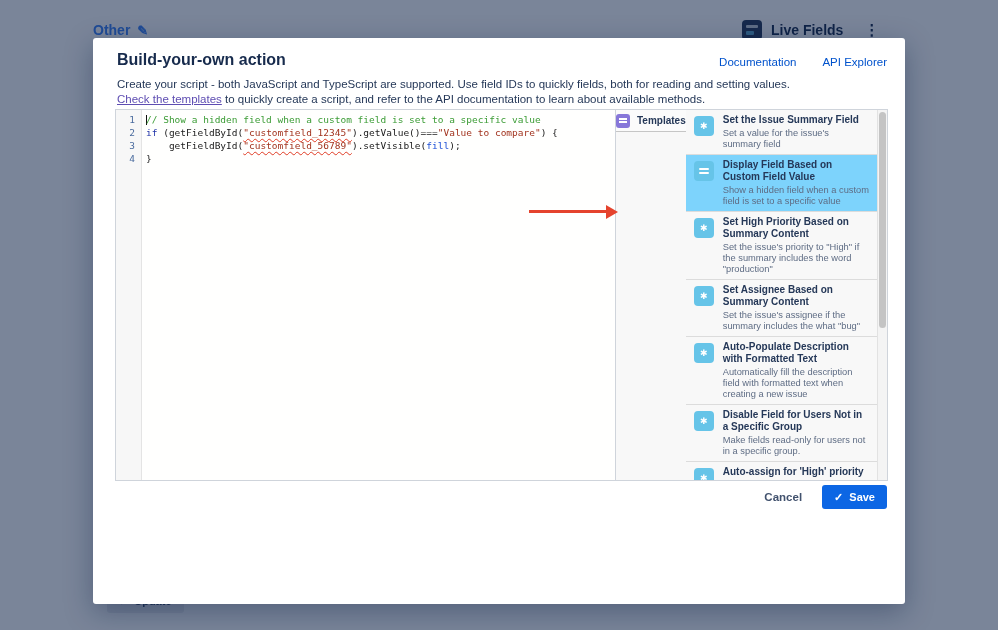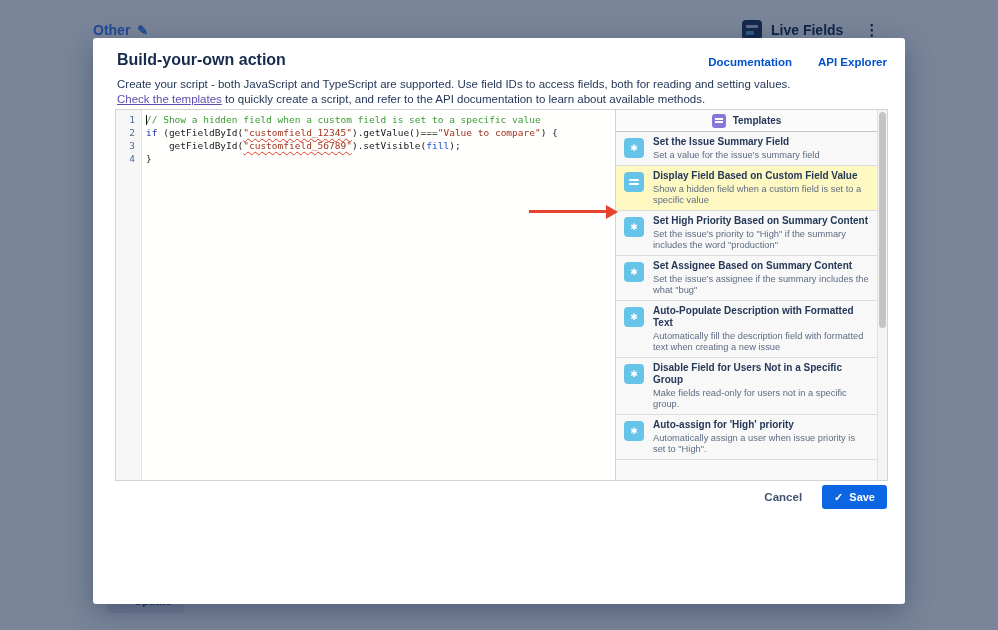--- a/index.html
+++ b/index.html
@@ -27,48 +27,48 @@
   .bg-divider { position:absolute; left:93px; top:574px; width:812px; height:1px; background:#dfe1e6; }
   .bg-update-btn { position:absolute; left:107px; top:589px; height:24px; padding:0 12px; background:#EBECF0; border-radius:3px; display:flex; align-items:center; gap:6px; font-size:11px; font-weight:700; color:#344563; border:none; }
   .bg-cancel-btn { position:absolute; left:182px; top:594px; font-size:11px; font-weight:700; color:#344563; background:none; border:none; }
 
   
   .blanket { position:absolute; inset:0; background:rgba(9,30,66,0.54); z-index:5; }
 
   
   .modal { position:absolute; left:93px; top:38px; width:812px; height:566px; background:#fff; border-radius:3px; box-shadow:0 8px 28px rgba(9,30,66,0.35); z-index:10; }
   .modal-title { position:absolute; left:24px; top:13px; font-size:16px; font-weight:700; color:#172B4D; }
-  .modal-links { position:absolute; right:18px; top:18px; display:flex; gap:26px; font-size:11.5px; font-weight:700; }
+  .modal-links { position:absolute; right:18px; top:18px; display:flex; gap:26px; font-size:11.5px; font-weight:400; }
   .modal-link { color:#0052CC; text-decoration:none; cursor:pointer; }
   .modal-desc { position:absolute; left:24px; top:39px; font-size:11.5px; line-height:15px; color:#253858; white-space:nowrap; }
   .tpl-link { color:#5E4DB2; text-decoration:underline; cursor:pointer; }
 
   
   .editor { position:absolute; left:22px; top:71px; width:773px; height:372px; border:1px solid #cfd4db; background:#fffffe; display:flex; }
   .gutter { width:26px; background:#f7f7f7; border-right:1px solid #e4e4e4; padding-top:3px; flex:none; }
   .ln { font-family:"DejaVu Sans Mono", monospace; font-size:9.5px; line-height:13px; color:#4a6b9e; text-align:right; padding-right:6px; }
   .code-col { flex:1; padding:3px 0 0 4px; overflow:hidden; }
   .code-line { font-family:"DejaVu Sans Mono", monospace; font-size:9.5px; line-height:13px; white-space:pre; color:#1b1b1b; }
   .tk-comment { color:#3B9C35; }
   .tk-keyword { color:#2133A8; }
   .tk-string  { color:#A2341F; }
   .tk-atom    { color:#1D4FD7; }
   .tk-plain   { color:#1b1b1b; }
   .sq { text-decoration:underline wavy #e03b24; text-decoration-thickness:1px; text-underline-offset:2px; text-decoration-skip-ink:none; }
   .caret { display:inline-block; width:1px; height:10px; background:#111; vertical-align:text-bottom; margin-right:-1px; }
 
   
   .tpl-panel { position:absolute; right:0; top:0; bottom:0; width:272px; border-left:1px solid #cfd4db; background:#f8f8f8; display:flex; }
-  .tpl-main { flex:1; overflow:hidden; display:flex; flex-direction:column; }
+  .tpl-main { flex:1; overflow:hidden; display:flex; flex-direction:row; }
   .tpl-header { height:22px; flex:none; display:flex; align-items:center; justify-content:center; gap:7px; border-bottom:1px solid #c6c6c6; background:#fbfbfb; font-size:10px; font-weight:700; color:#253858; }
   .tpl-header-icon { width:14px; height:14px; border-radius:3px; background:#8777D9; display:flex; align-items:center; justify-content:center; }
   .tpl-header-icon::before { content:""; display:block; width:8px; height:2px; background:#fff; box-shadow:0 3px 0 #fff; margin-top:-3px; }
   .tpl-list { flex:1; overflow:hidden; }
   .tpl-item { display:flex; gap:9px; padding:4px 8px; border-bottom:1px solid #dcdcdc; background:#f8f8f8; cursor:pointer; }
-  .tpl-item.highlighted { background:#fef9c3; }
+  .tpl-item.highlighted { background:#7dd3fc; }
   .tpl-icon { width:20px; height:20px; border-radius:4px; background:#66C4E8; flex:none; display:flex; align-items:center; justify-content:center; margin-top:2px; }
   .icon-asterisk::before { content:"✱"; color:#fff; font-size:9px; }
   .icon-lines::before { content:""; display:block; width:10px; height:2.5px; border-radius:1px; background:#fff; box-shadow:0 4px 0 #fff; margin-top:-4px; }
   .tpl-title { font-size:10px; font-weight:700; color:#253858; line-height:12px; }
   .tpl-desc { font-size:9.3px; color:#5E6C84; line-height:11px; margin-top:2px; }
   .tpl-scroll { width:10px; flex:none; background:#f4f4f4; border-left:1px solid #e2e2e2; position:relative; }
   .tpl-thumb { position:absolute; left:1px; top:2px; width:7px; height:216px; border-radius:4px; background:#c4c4c4; }
   .arrow-line { position:absolute; left:436px; top:172px; width:78px; height:3px; background:#E5432D; }
   .arrow-head { position:absolute; left:513px; top:166.5px; width:0; height:0; border-left:12px solid #E5432D; border-top:7px solid transparent; border-bottom:7px solid transparent; }
 
@@ -114,21 +114,21 @@
 
 <div class="blanket"></div>
 
 <div class="modal">
   <div class="modal-title">Build-your-own action</div>
   <div class="modal-links">
     <a class="modal-link">Documentation</a>
     <a class="modal-link">API Explorer</a>
   </div>
   <div class="modal-desc">
-    <div>Create your script - both JavaScript and TypeScript are supported. Use field IDs to access fields, both for reading and setting values.</div>
+    <div>Create your script - both JavaScript and TypeScript are supported. Use field IDs to quickly fields, both for reading and setting values.</div>
     <div><span class="tpl-link">Check the templates</span><span> to quickly create a script, and refer to the API documentation to learn about available methods.</span></div>
   </div>
 
   <div class="editor">
     <div class="gutter">
         <div class="ln">1</div>
         <div class="ln">2</div>
         <div class="ln">3</div>
         <div class="ln">4</div>
       </div>

